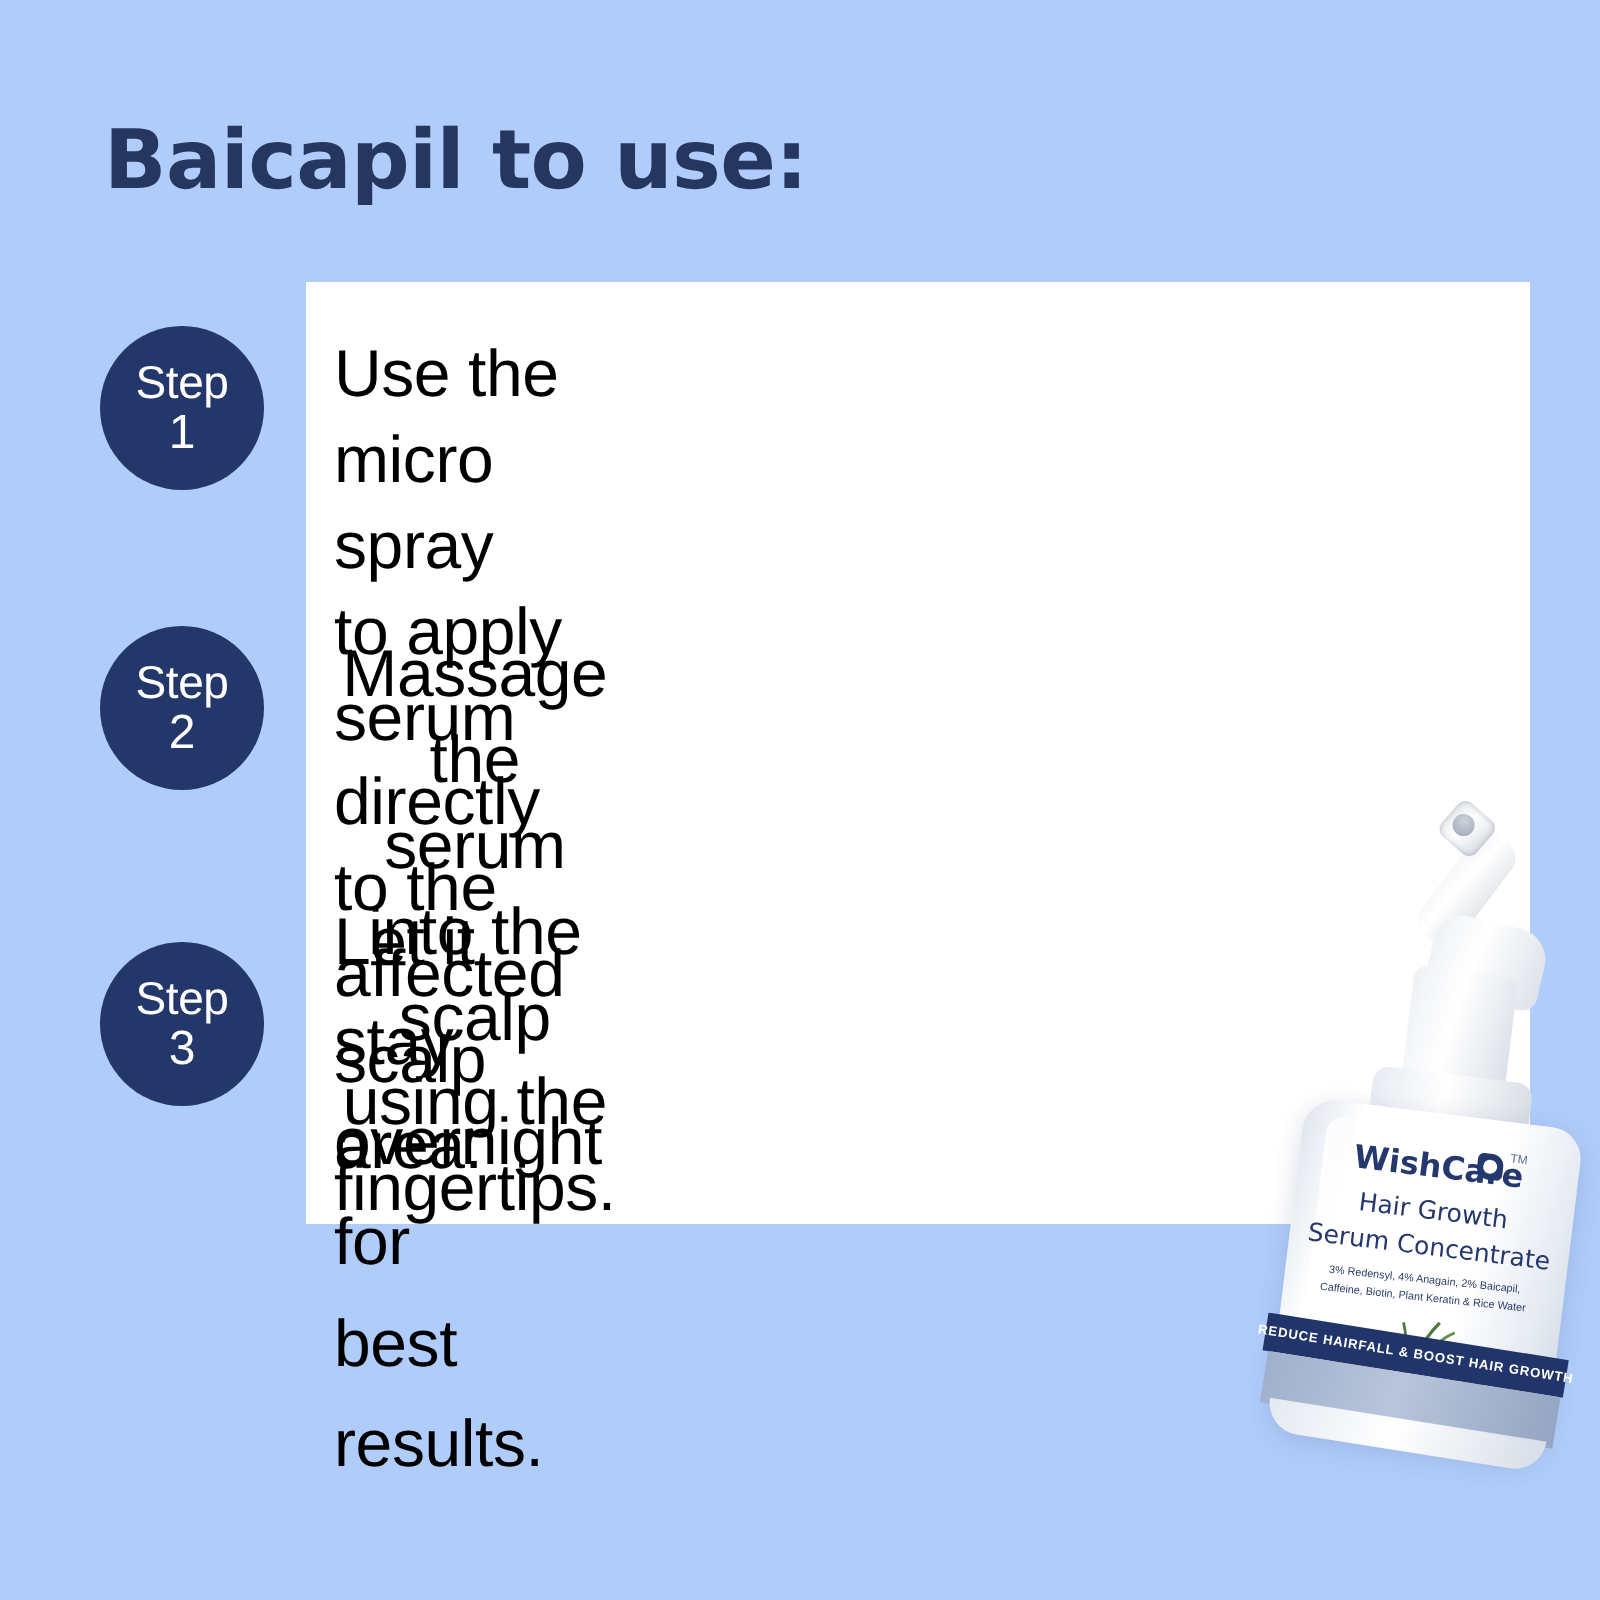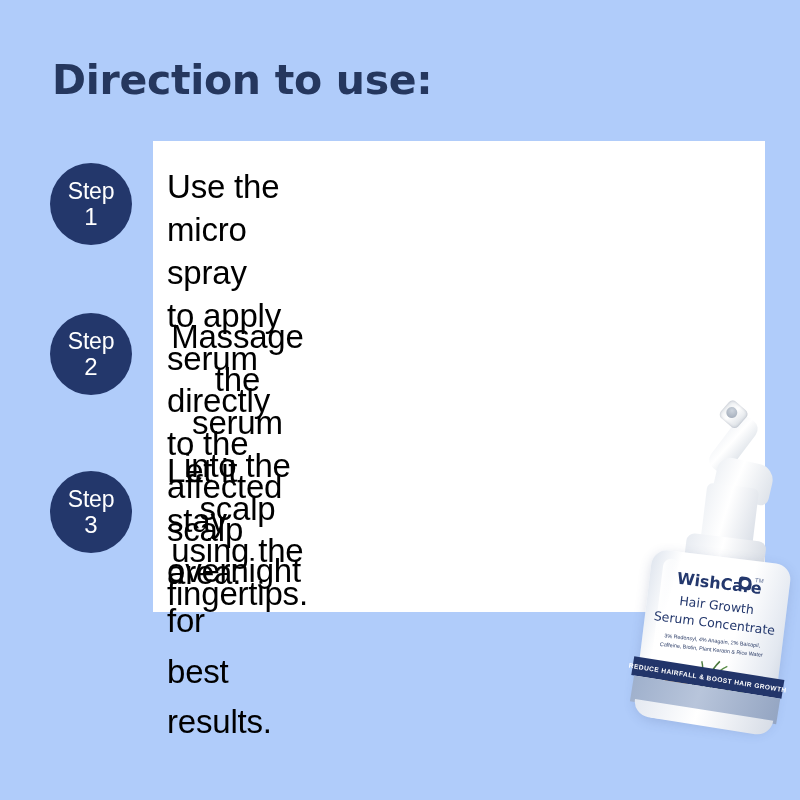--- a/index.html
+++ b/index.html
@@ -227,21 +227,21 @@
     background:linear-gradient(100deg,#e4e9f1,#ffffff 45%,#d6dce6);
     border-radius:0 0 18px 18px;
     transform:rotate(2deg);
   }
 </style>
 </head>
 <body>
 
 <div id="poster">
 
-  <div id="title">Direction to use:</div>
+  <div id="title">Baicapil to use:</div>
 
   <div id="card"></div>
 
   <div class="step-row" id="s1">
     <div class="badge">
       <span class="w">Step</span>
       <span class="n">1</span>
     </div>
     <div class="step-text">Use the micro spray to apply serum
 directly to the affected scalp area.</div>

